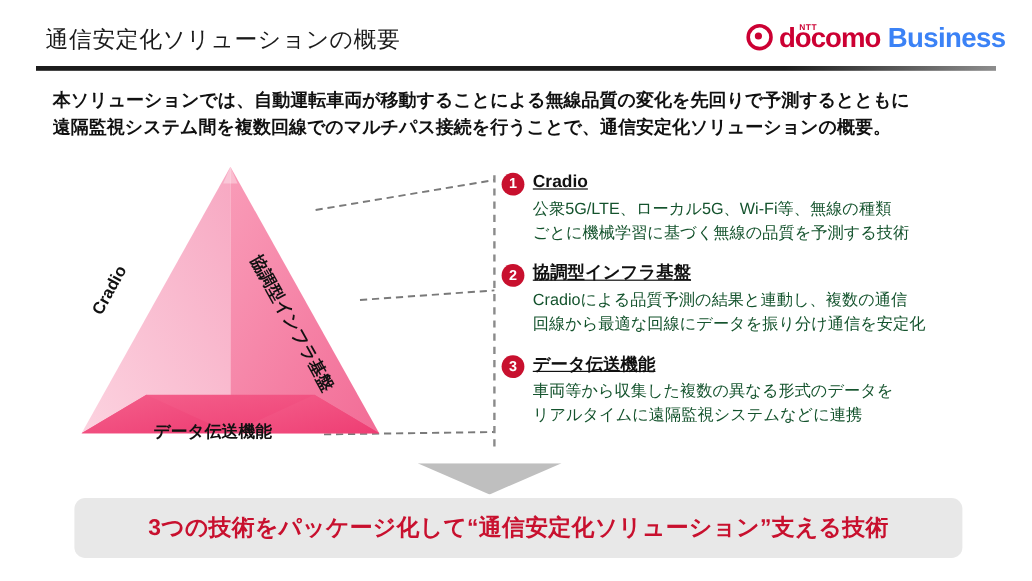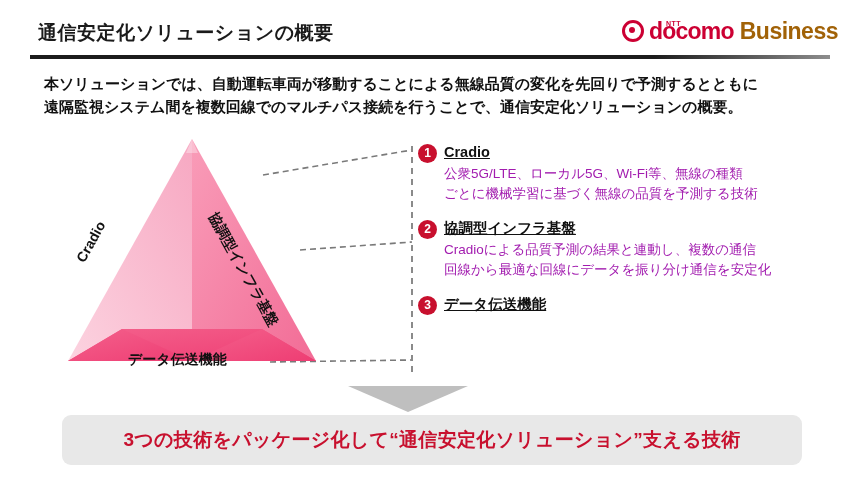--- a/index.html
+++ b/index.html
@@ -21,21 +21,21 @@
   
   #header {
     position: absolute;
     left: 0; top: 0;
     width: 860px; height: 58px;
   }
   #slide-title {
     position: absolute;
     left: 38px; top: 20px;
     font-size: 19px;
-    font-weight: bold;
+    font-weight: normal;
     color: #1a1a1a;
     letter-spacing: 0.5px;
     white-space: nowrap;
   }
   #header-rule {
     position: absolute;
     left: 30px; top: 55px;
     width: 800px; height: 4px;
     background: linear-gradient(to right, #1c1c1c 0%, #1c1c1c 78%, #8d8d8d 100%);
   }
@@ -77,21 +77,21 @@
     position: absolute;
     left: 17px; top: -8px;
     font-size: 7px;
     font-weight: bold;
     color: #CC0033;
     letter-spacing: 0.4px;
   }
   .logo-business {
     font-size: 23px;
     font-weight: bold;
-    color: #a16207;
+    color: #3b82f6;
     letter-spacing: -0.5px;
     margin-left: 6px;
     line-height: 23px;
   }
 
   
   #intro {
     position: absolute;
     left: 44px; top: 72px;
     width: 790px;
@@ -183,21 +183,21 @@
     font-weight: bold;
     color: #111111;
     text-decoration: underline;
     display: inline-block;
     line-height: 19px;
   }
   .feature-body {
     margin-left: 26px;
     margin-top: 2px;
     font-size: 13.5px;
-    color: #a21caf;
+    color: #14532d;
     line-height: 20px;
   }
   .feature-body div { white-space: nowrap; }
 
   
   #down-arrow {
     position: absolute;
     left: 348px; top: 386px;
   }
   #bottom-banner {
@@ -298,20 +298,24 @@
     <div class="feature-head">協調型インフラ基盤</div>
     <div class="feature-body">
       <div>Cradioによる品質予測の結果と連動し、複数の通信</div>
       <div>回線から最適な回線にデータを振り分け通信を安定化</div>
     </div>
   </div>
 
   <div class="feature" id="feature-3">
     <div class="feature-badge">3</div>
     <div class="feature-head">データ伝送機能</div>
+    <div class="feature-body">
+      <div>車両等から収集した複数の異なる形式のデータを</div>
+      <div>リアルタイムに遠隔監視システムなどに連携</div>
+    </div>
   </div>
 
   <svg id="down-arrow" width="120" height="26" viewBox="0 0 120 26">
     <polygon points="0,0 120,0 60,26" fill="#BFBFBF"></polygon>
   </svg>
 
   <div id="bottom-banner">
     <span id="bottom-banner-text">3つの技術をパッケージ化して“通信安定化ソリューション”支える技術</span>
   </div>
 

